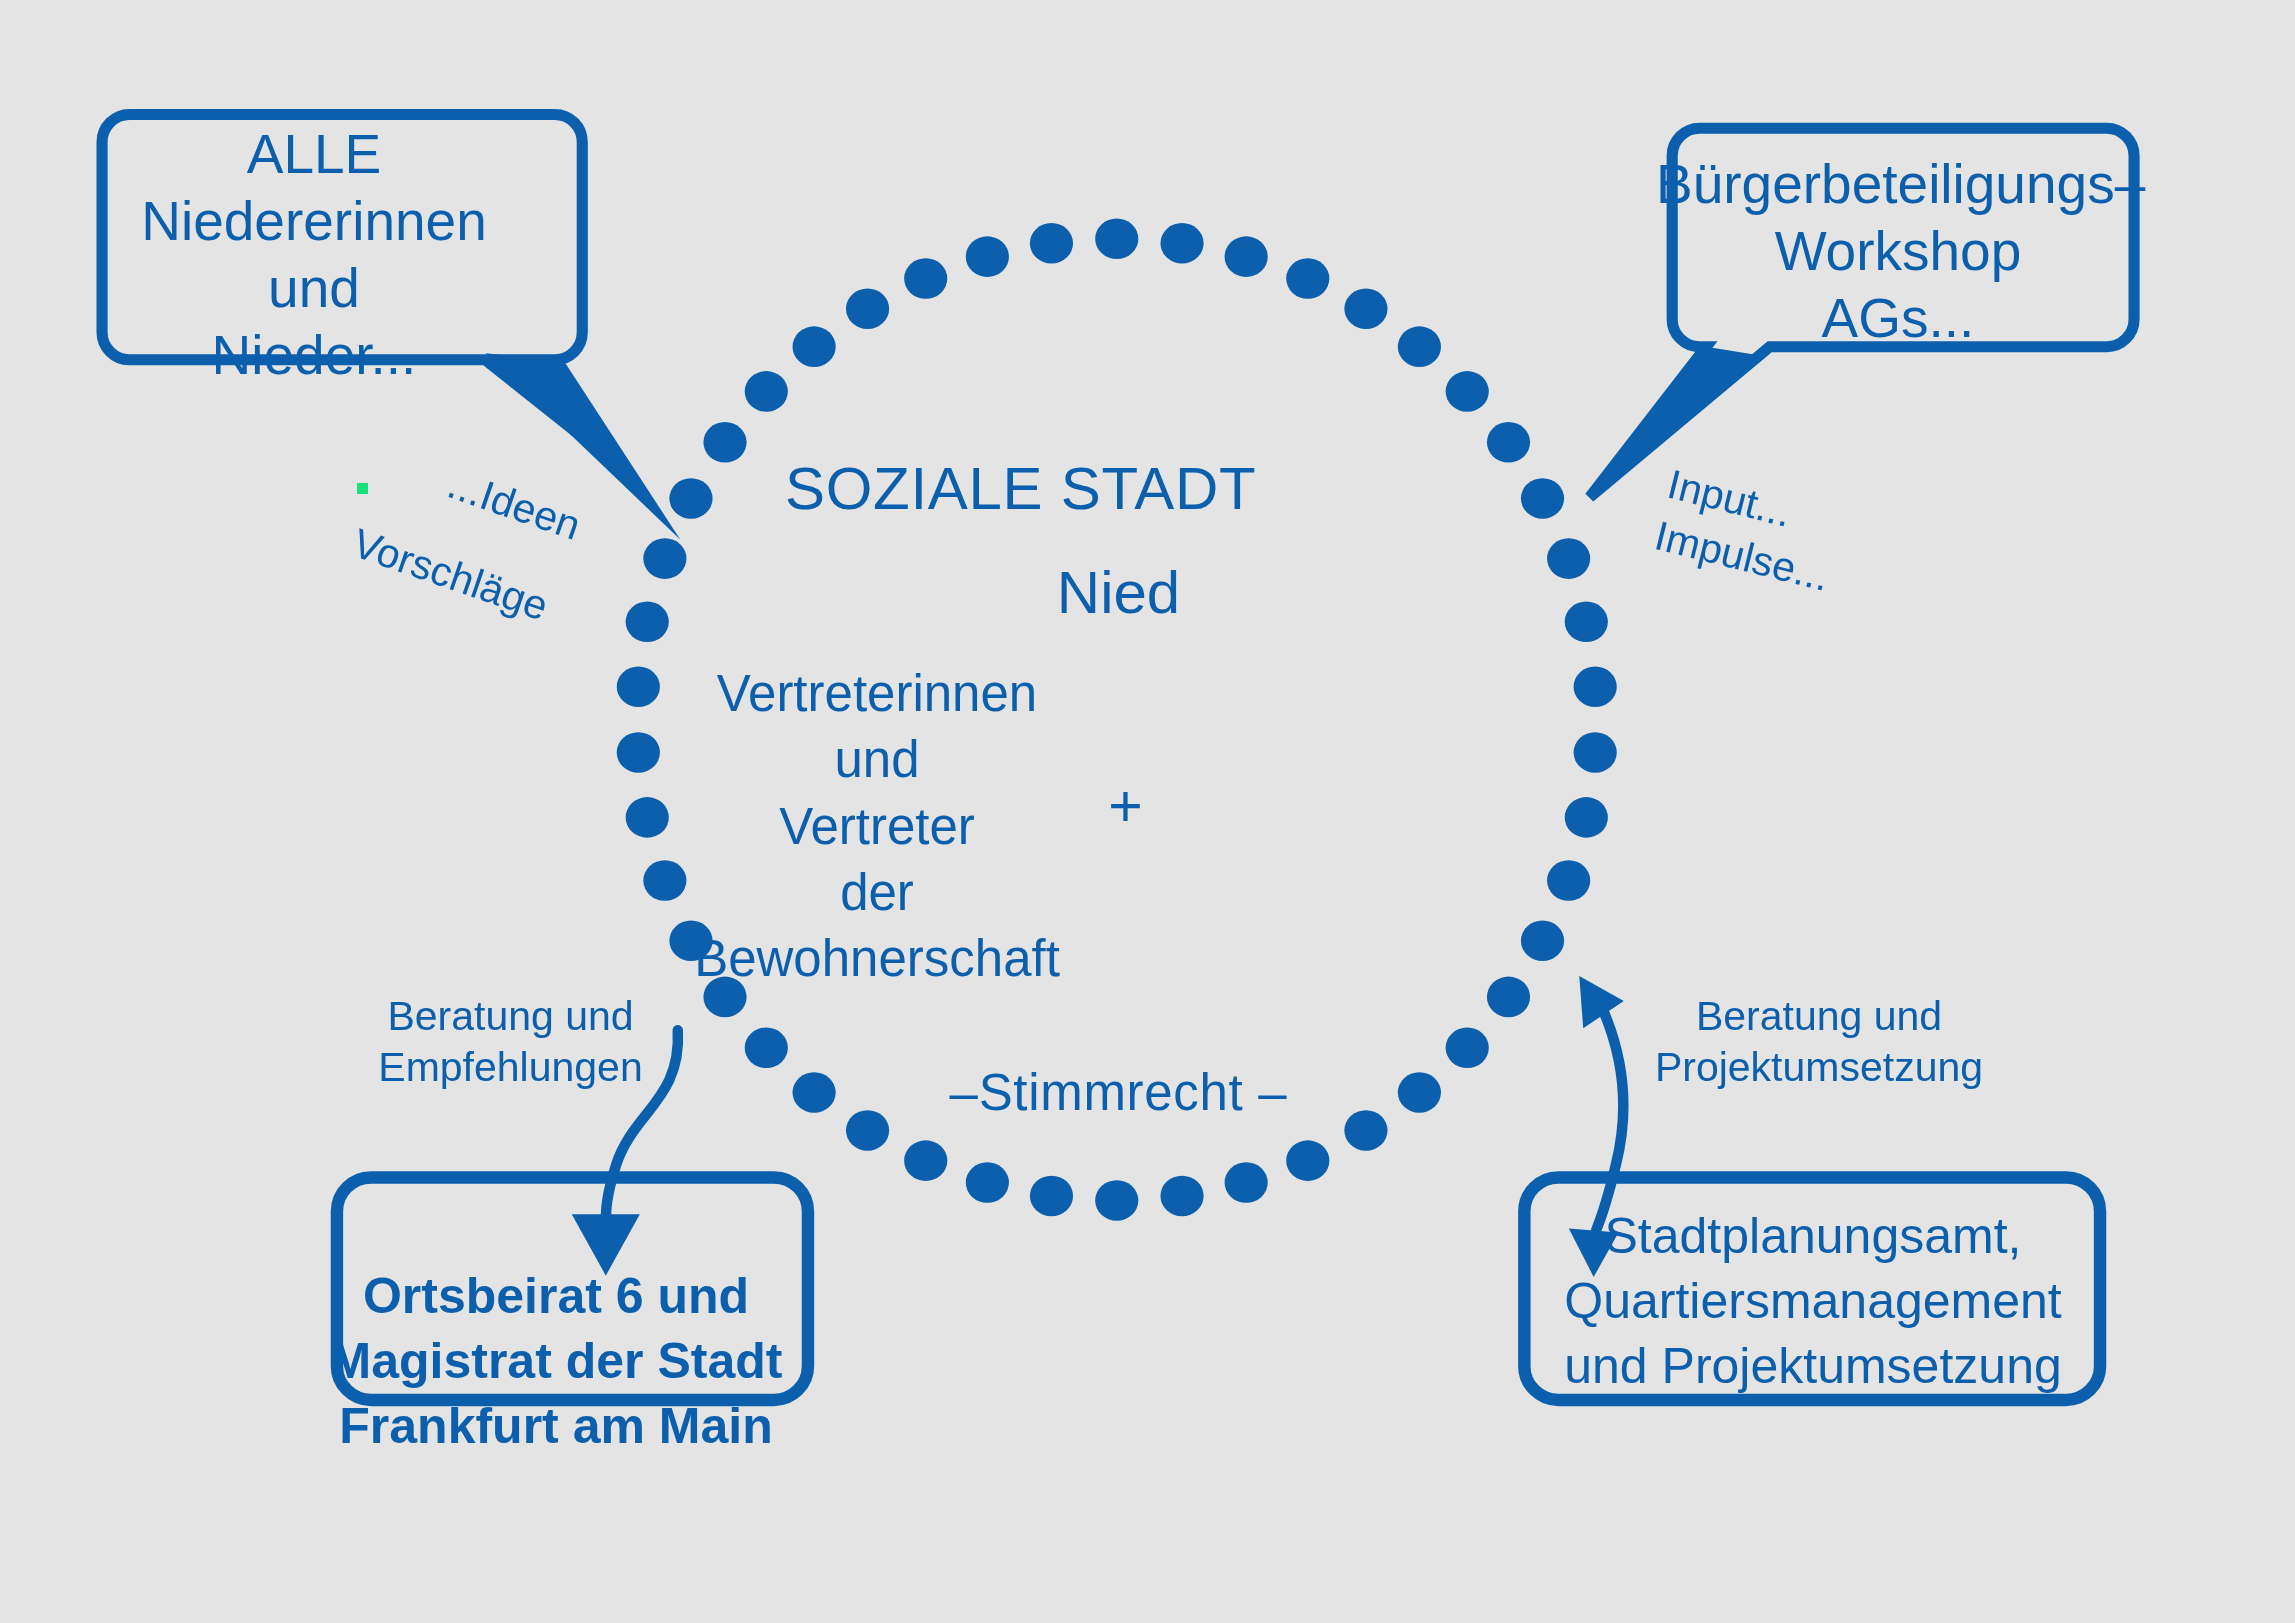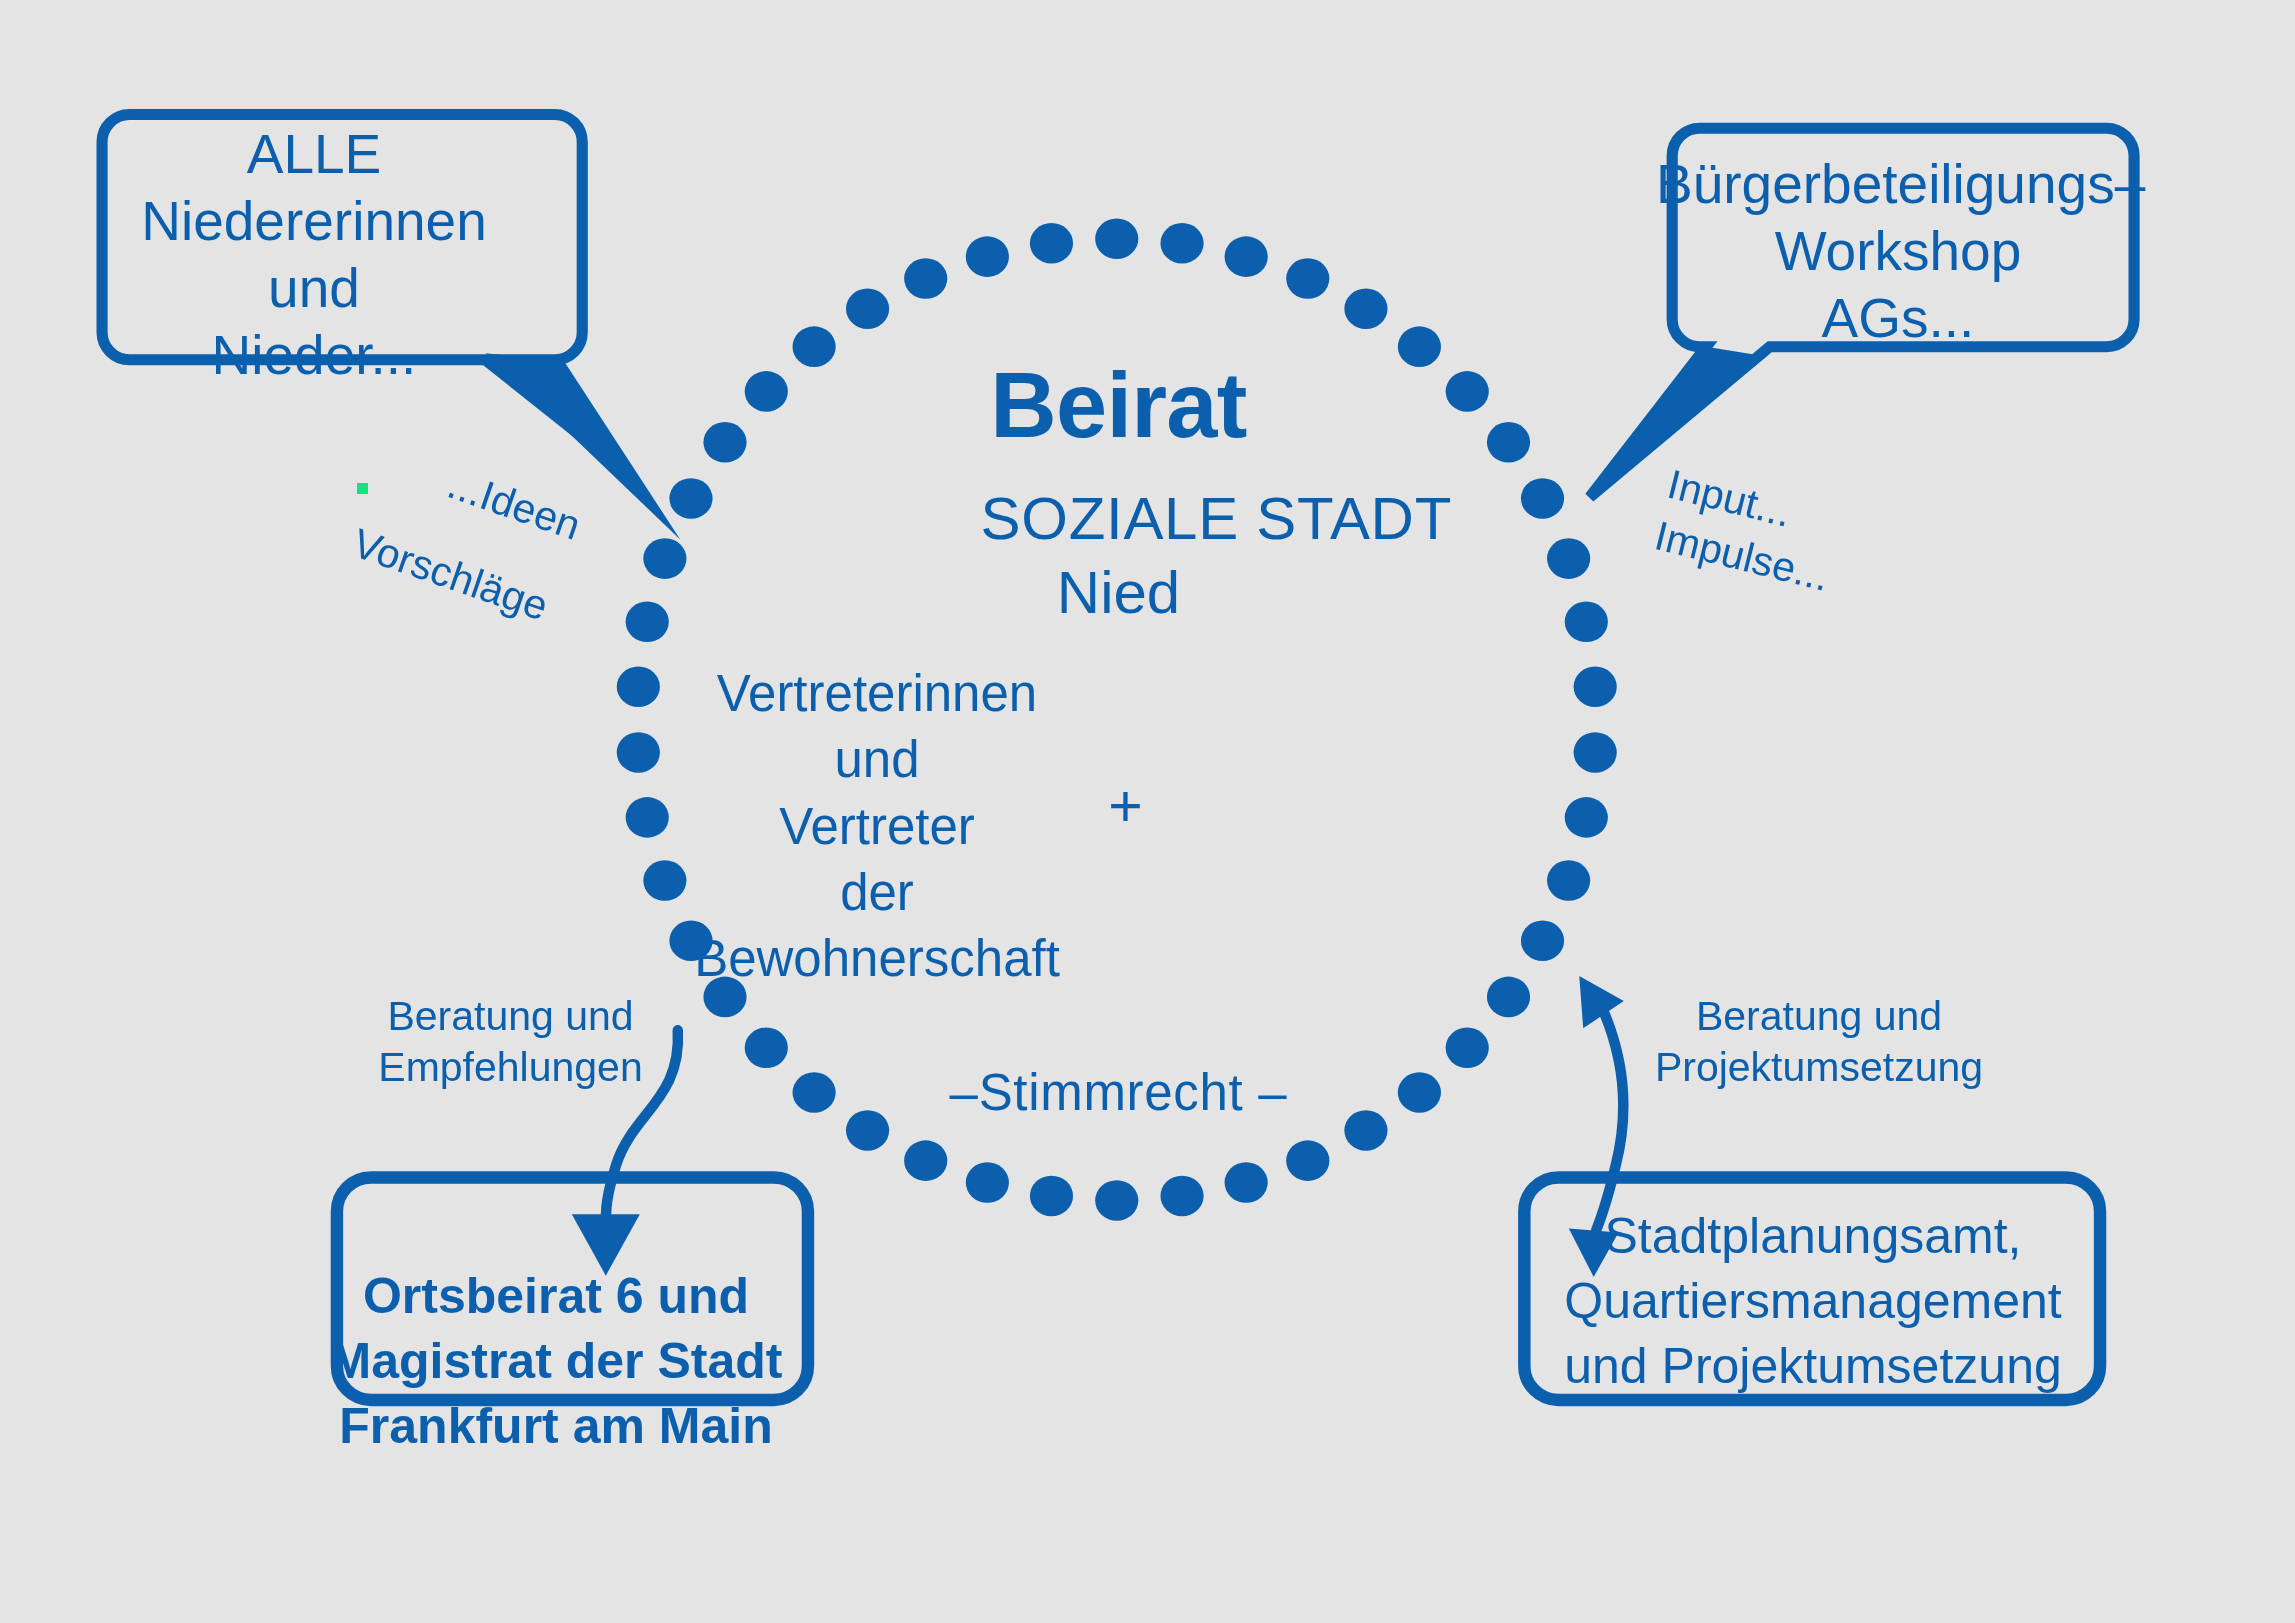--- a/index.html
+++ b/index.html
@@ -29,22 +29,22 @@
   #bub-right-text{
     left:1656px; top:151px; width:484px;
     font-size:55px;
   }
   
   #core-title{
     position:absolute;left:785px;top:353px;width:667px;
     text-align:center;font-size:92px;font-weight:bold;letter-spacing:-0.7px;
   }
   #core-sub1{
-    position:absolute;left:785px;top:484px;width:667px;
-    text-align:right;font-size:60px;letter-spacing:0.7px;
+    position:absolute;left:785px;top:454px;width:667px;
+    text-align:left;font-size:60px;letter-spacing:0.7px;
   }
   #core-sub2{
     position:absolute;left:785px;top:558px;width:667px;
     text-align:center;font-size:60px;
   }
   .colblock{
     position:absolute;text-align:center;font-size:51px;line-height:1.30;
     white-space:pre-line;
   }
   #col-left{ left:694px; top:661px; width:366px;}
@@ -201,21 +201,20 @@
   </svg>
 
   <div class="bubbletext" id="bub-left-text">ALLE
 Niedererinnen und
 Nieder...</div>
 
   <div class="bubbletext" id="bub-right-text">Bürgerbeteiligungs–
 Workshop
 AGs...</div>
 
-  <div id="core-title">Beirat</div>
 
   <div id="core-sub1">SOZIALE STADT</div>
 
   <div id="core-sub2">Nied</div>
 
   <div class="colblock" id="col-left">Vertreterinnen
 und
 Vertreter
 der
 Bewohnerschaft</div>

